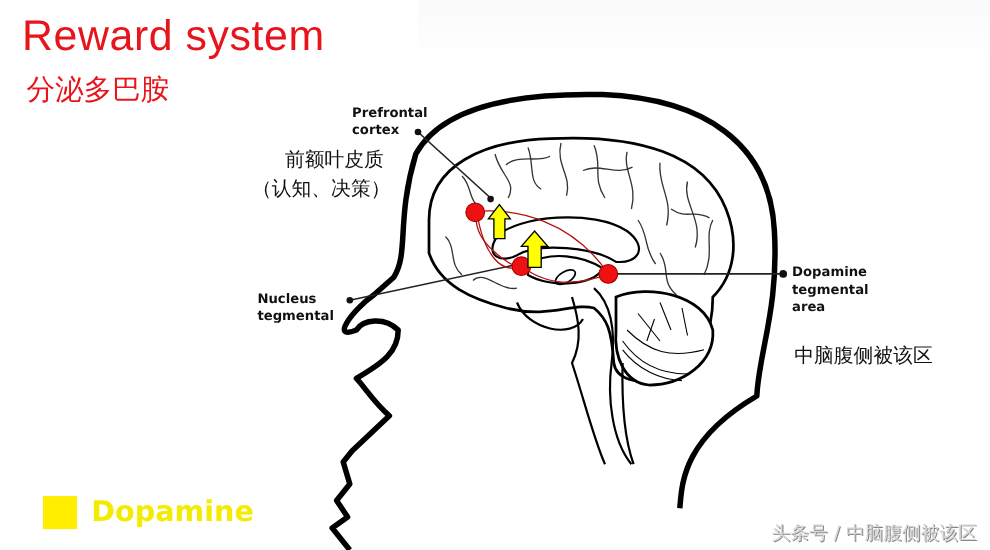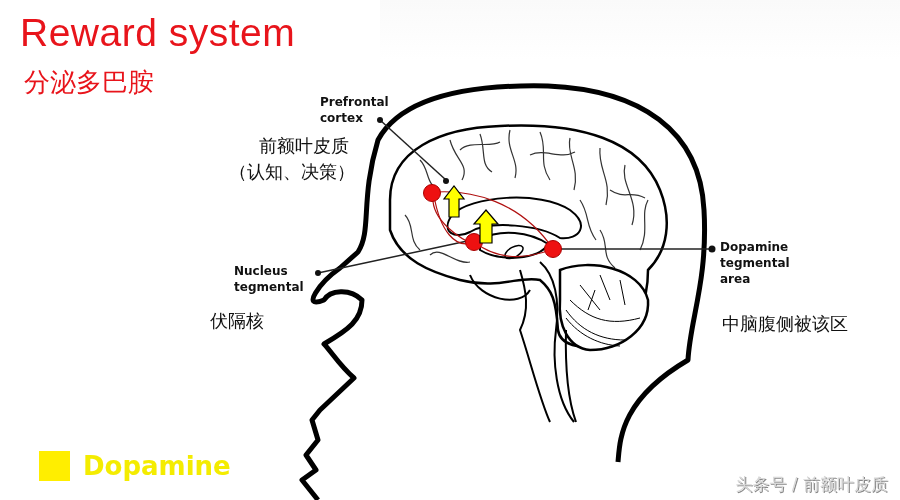--- a/index.html
+++ b/index.html
@@ -147,30 +147,29 @@
 <div class="cn-label" style="left:251px; top:133px; text-align:center;">
   <div style="padding-left:2px;text-align:center;">前额叶皮质</div>
   <div style="margin-left:-22px;">（认知、决策）</div>
 </div>
 
 <div class="en-label" style="left:234px; top:263px;">
   <div>Nucleus</div>
   <div>tegmental</div>
 </div>
 <div class="cn-label" style="left:150px; top:308px;">
-  <div style="padding-left:60px;">伏隔核</div>
 </div>
 
 <div class="en-label" style="left:720px; top:239px;">
   <div>Dopamine</div>
   <div>tegmental</div>
   <div>area</div>
 </div>
 <div class="cn-label" style="left:722px; top:311px;text-align:right;">
   <div>中脑腹侧被该区</div>
 </div>
 
 <div class="legend">
   <div class="legend-swatch"></div>
   <div class="legend-label">Dopamine</div>
 </div>
 
-<div class="watermark">头条号 / 前额叶皮质</div>
+<div class="watermark">头条号 / 中脑腹侧被该区</div>
 
 </body></html>

